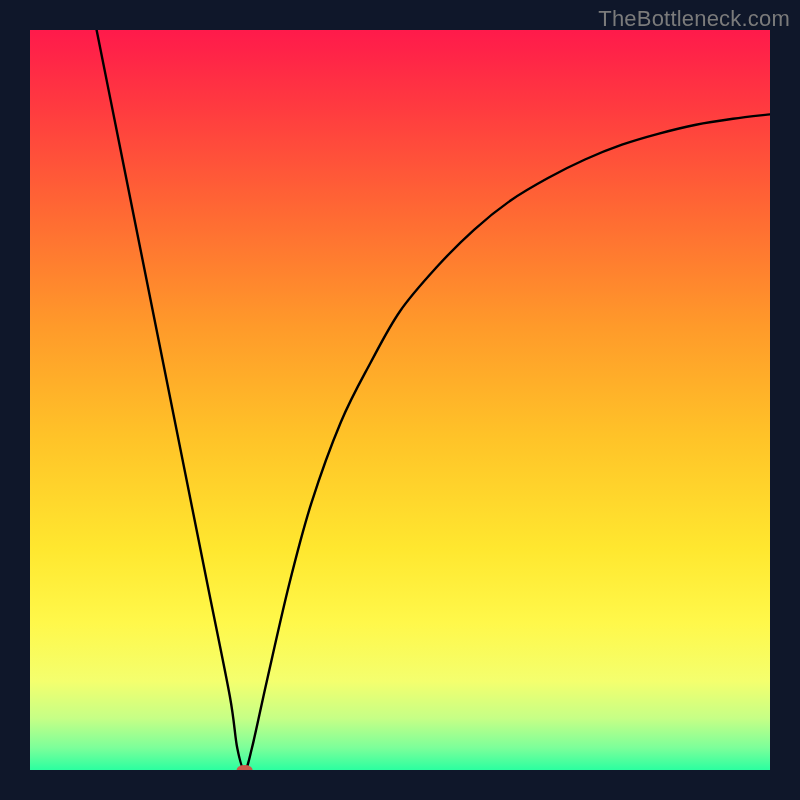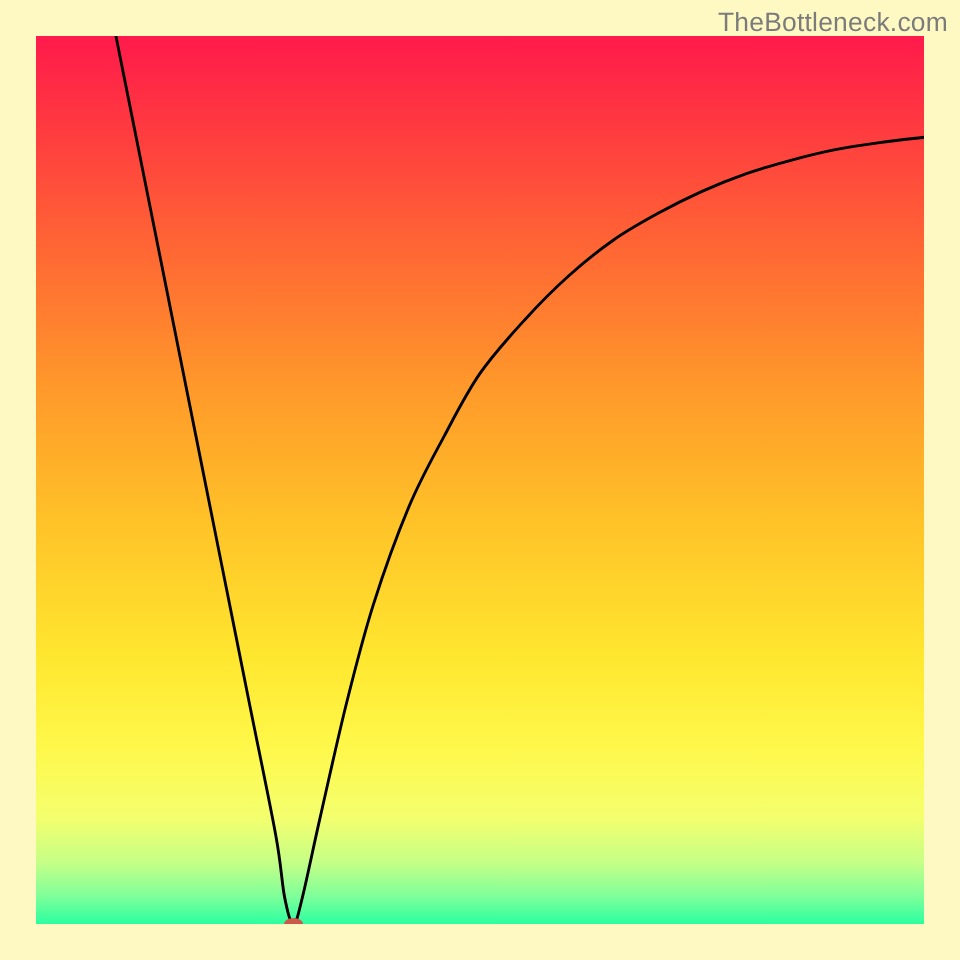--- a/index.html
+++ b/index.html
@@ -8,21 +8,21 @@
     width: 800px;
     height: 800px;
     overflow: hidden;
     background: #000;
     font-family: Arial, Helvetica, sans-serif;
   }
   .frame {
     position: absolute;
     left: 0; top: 0;
     width: 800px; height: 800px;
-    background: #fef9c3;
+    background: #0f172a;
   }
   .plot {
     position: absolute;
     left: 30px;
     top: 30px;
     width: 740px;
     height: 740px;
     overflow: hidden;
   }
   .watermark {

